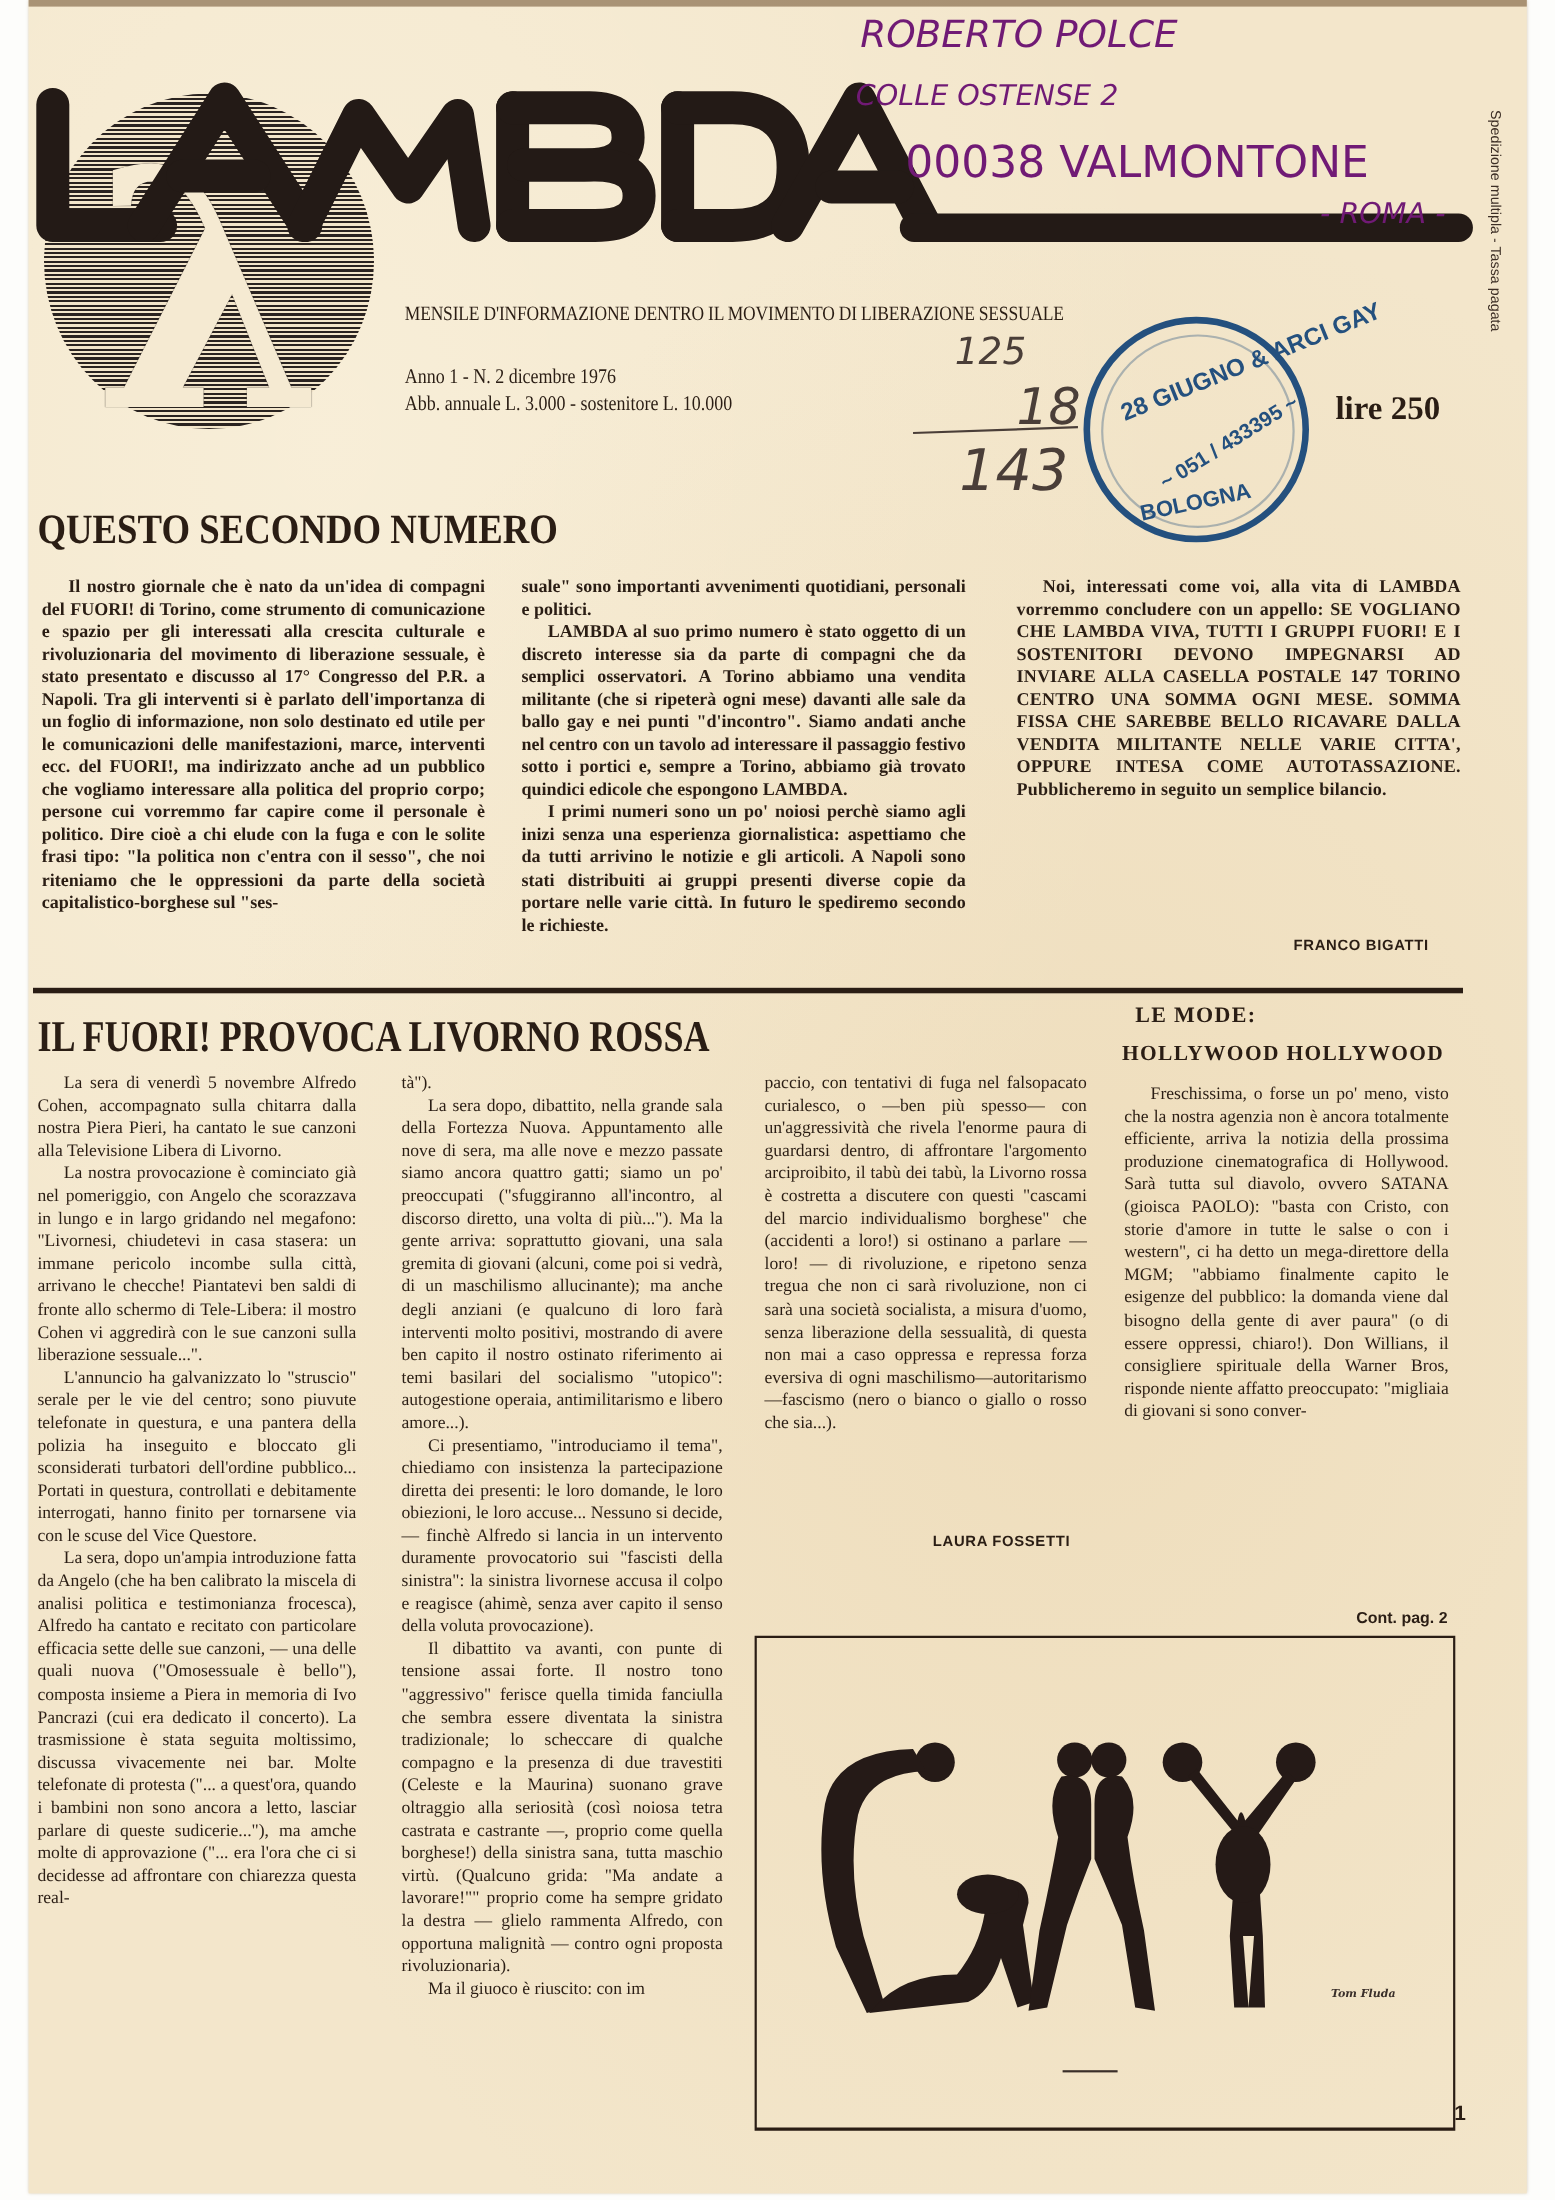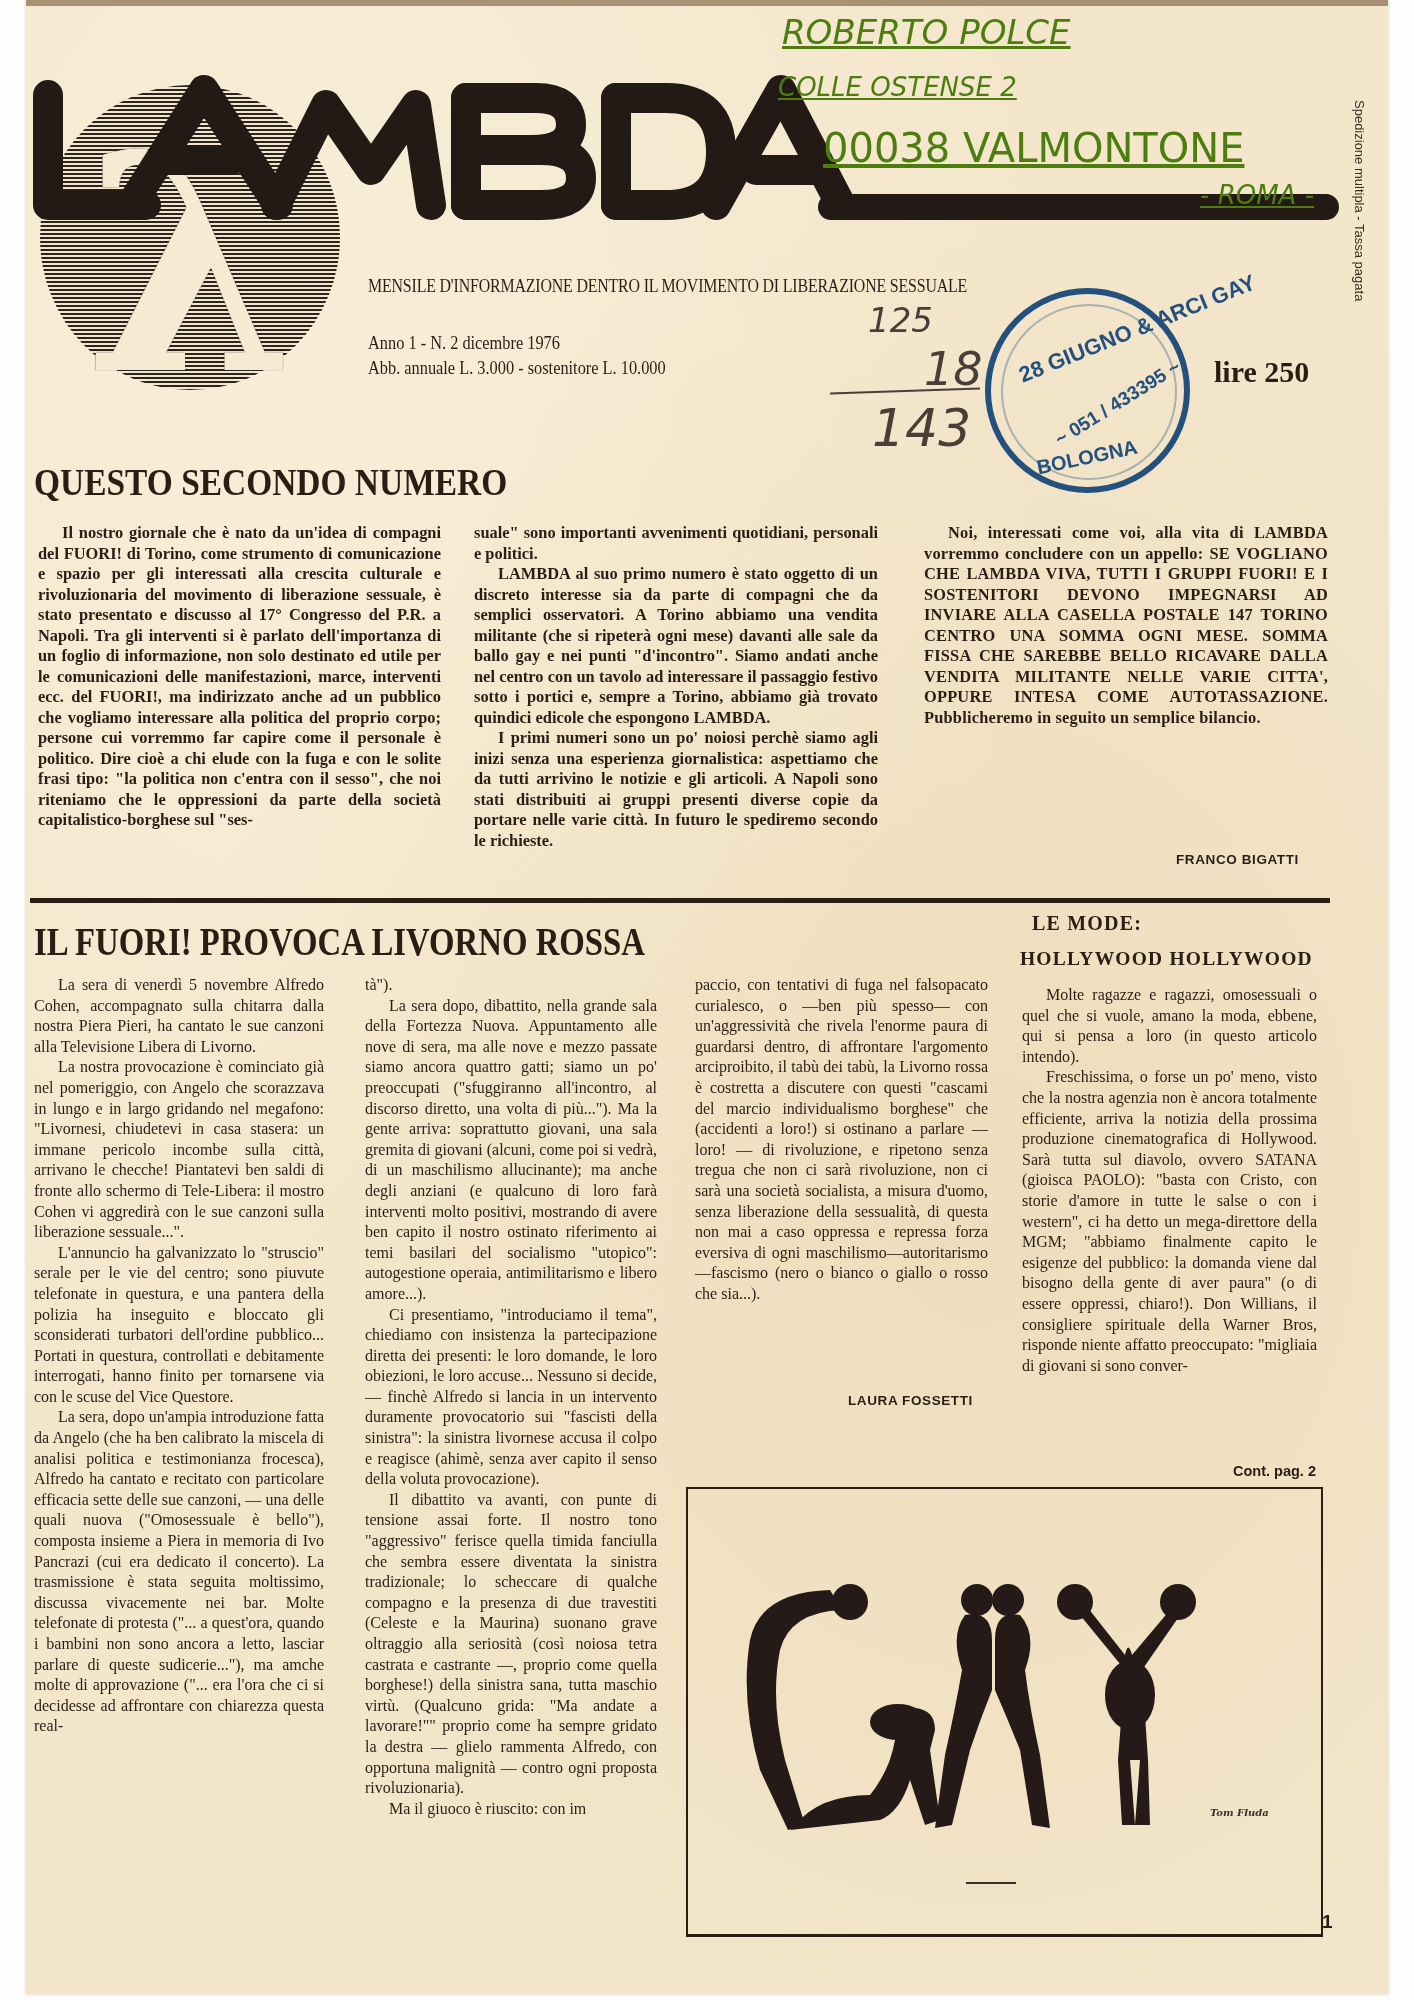--- a/index.html
+++ b/index.html
@@ -14,21 +14,21 @@
   .logo-circle { position:absolute; left:40px; top:85px; width:300px; height:305px; border-radius:50%;
     background: repeating-linear-gradient(180deg, #2a2320 0px, #2a2320 2px, #f3e6cb 2px, #f3e6cb 4px); }
   .lambda-glyph { position:absolute; left:85px; top:115px; font-size:300px; line-height:1; color:#f5ead2; font-family:"DejaVu Serif", serif; font-weight:bold; text-shadow: 0 0 1px #2a2320; }
   .masthead-svg { position:absolute; left:26px; top:60px; }
 
   .tagline { position:absolute; left:368px; top:276px; font-size:18.5px; letter-spacing:-0.2px; font-weight:normal; color:#2a1d14; white-space:nowrap; transform:scaleX(0.86); transform-origin:left; }
   .issue-line { position:absolute; left:368px; font-size:19px; transform:scaleX(0.86); transform-origin:left; white-space:nowrap; }
   .price { position:absolute; left:1214px; top:355px; font-size:30px; font-weight:bold; }
   .vertical-note { position:absolute; left:1352px; top:100px; writing-mode:vertical-rl; font-family:"Liberation Sans", sans-serif; font-size:13px; color:#3b2d24; }
 
-  .handwriting { position:absolute; font-family:"DejaVu Sans", sans-serif; color:#4d7c0f; font-style:italic; white-space:nowrap;text-decoration:underline; }
+  .handwriting { position:absolute; font-family:"DejaVu Sans", sans-serif; color:#701a75; font-style:italic; white-space:nowrap; }
   .pencil { position:absolute; font-family:"DejaVu Sans", sans-serif; color:#4a3e38; white-space:nowrap; font-style:italic; }
 
   .stamp { position:absolute; left:985px; top:288px; width:205px; height:205px; border-radius:50%; border:6px solid #24507e; box-sizing:border-box; color:#24507e; font-family:"Liberation Sans", sans-serif; font-weight:bold; }
   .stamp .ring { position:absolute; left:10px; top:10px; width:172px; height:172px; border-radius:50%; border:2px solid rgba(36,80,126,0.35); }
   .stamp .t1 { position:absolute; left:20px; top:22px; font-size:22px; transform:rotate(-22deg); white-space:nowrap; }
   .stamp .t2 { position:absolute; left:55px; top:98px; font-size:19px; transform:rotate(-32deg); white-space:nowrap; }
   .stamp .t3 { position:absolute; left:45px; top:152px; font-size:20px; transform:rotate(-12deg); white-space:nowrap; }
 
   
   .h1 { position:absolute; font-family:"Liberation Serif", serif; font-weight:bold; color:#2a1d14; white-space:nowrap; transform-origin:left; }
@@ -141,21 +141,20 @@
   <p>Ma il giuoco è riuscito: con im</p>
 </div>
 <div class="col2" style="left:695px; top:975px; width:293px;">
   <p class="noindent">paccio, con tentativi di fuga nel falsopacato curialesco, o —ben più spesso— con un'aggressività che rivela l'enorme paura di guardarsi dentro, di affrontare l'argomento arciproibito, il tabù dei tabù, la Livorno rossa è costretta a discutere con questi "cascami del marcio individualismo borghese" che (accidenti a loro!) si ostinano a parlare — loro! — di rivoluzione, e ripetono senza tregua che non ci sarà rivoluzione, non ci sarà una società socialista, a misura d'uomo, senza liberazione della sessualità, di questa non mai a caso oppressa e repressa forza eversiva di ogni maschilismo—autoritarismo—fascismo (nero o bianco o giallo o rosso che sia...).</p>
 </div>
 <div class="byline" style="left:848px; top:1393px;">LAURA FOSSETTI</div>
 
 <div class="subhead" style="left:1020px; top:912px;margin-left:12px;">LE MODE:</div>
 <div class="subhead" style="left:1020px; top:948px; font-size:19.5px;">HOLLYWOOD HOLLYWOOD</div>
 <div class="col2" style="left:1022px; top:985px; width:295px;">
-  <p>Molte ragazze e ragazzi, omosessuali o quel che si vuole, amano la moda, ebbene, qui si pensa a loro (in questo articolo intendo).</p>
   <p>Freschissima, o forse un po' meno, visto che la nostra agenzia non è ancora totalmente efficiente, arriva la notizia della prossima produzione cinematografica di Hollywood. Sarà tutta sul diavolo, ovvero SATANA (gioisca PAOLO): "basta con Cristo, con storie d'amore in tutte le salse o con i western", ci ha detto un mega-direttore della MGM; "abbiamo finalmente capito le esigenze del pubblico: la domanda viene dal bisogno della gente di aver paura" (o di essere oppressi, chiaro!). Don Willians, il consigliere spirituale della Warner Bros, risponde niente affatto preoccupato: "migliaia di giovani si sono conver-</p>
 </div>
 <div class="cont">Cont. pag. 2</div>
 
 <div class="frame"></div>
 <svg class="gay-art" width="560" height="260" viewBox="0 0 560 260">
   <g fill="#251a17">
 
     <circle cx="120" cy="22" r="18"></circle>
     <path d="M20 60 Q30 12 100 10 L112 30 Q60 32 50 70 Q40 120 55 180 L75 245 L58 250 L30 190 Q10 120 20 60Z"></path>

